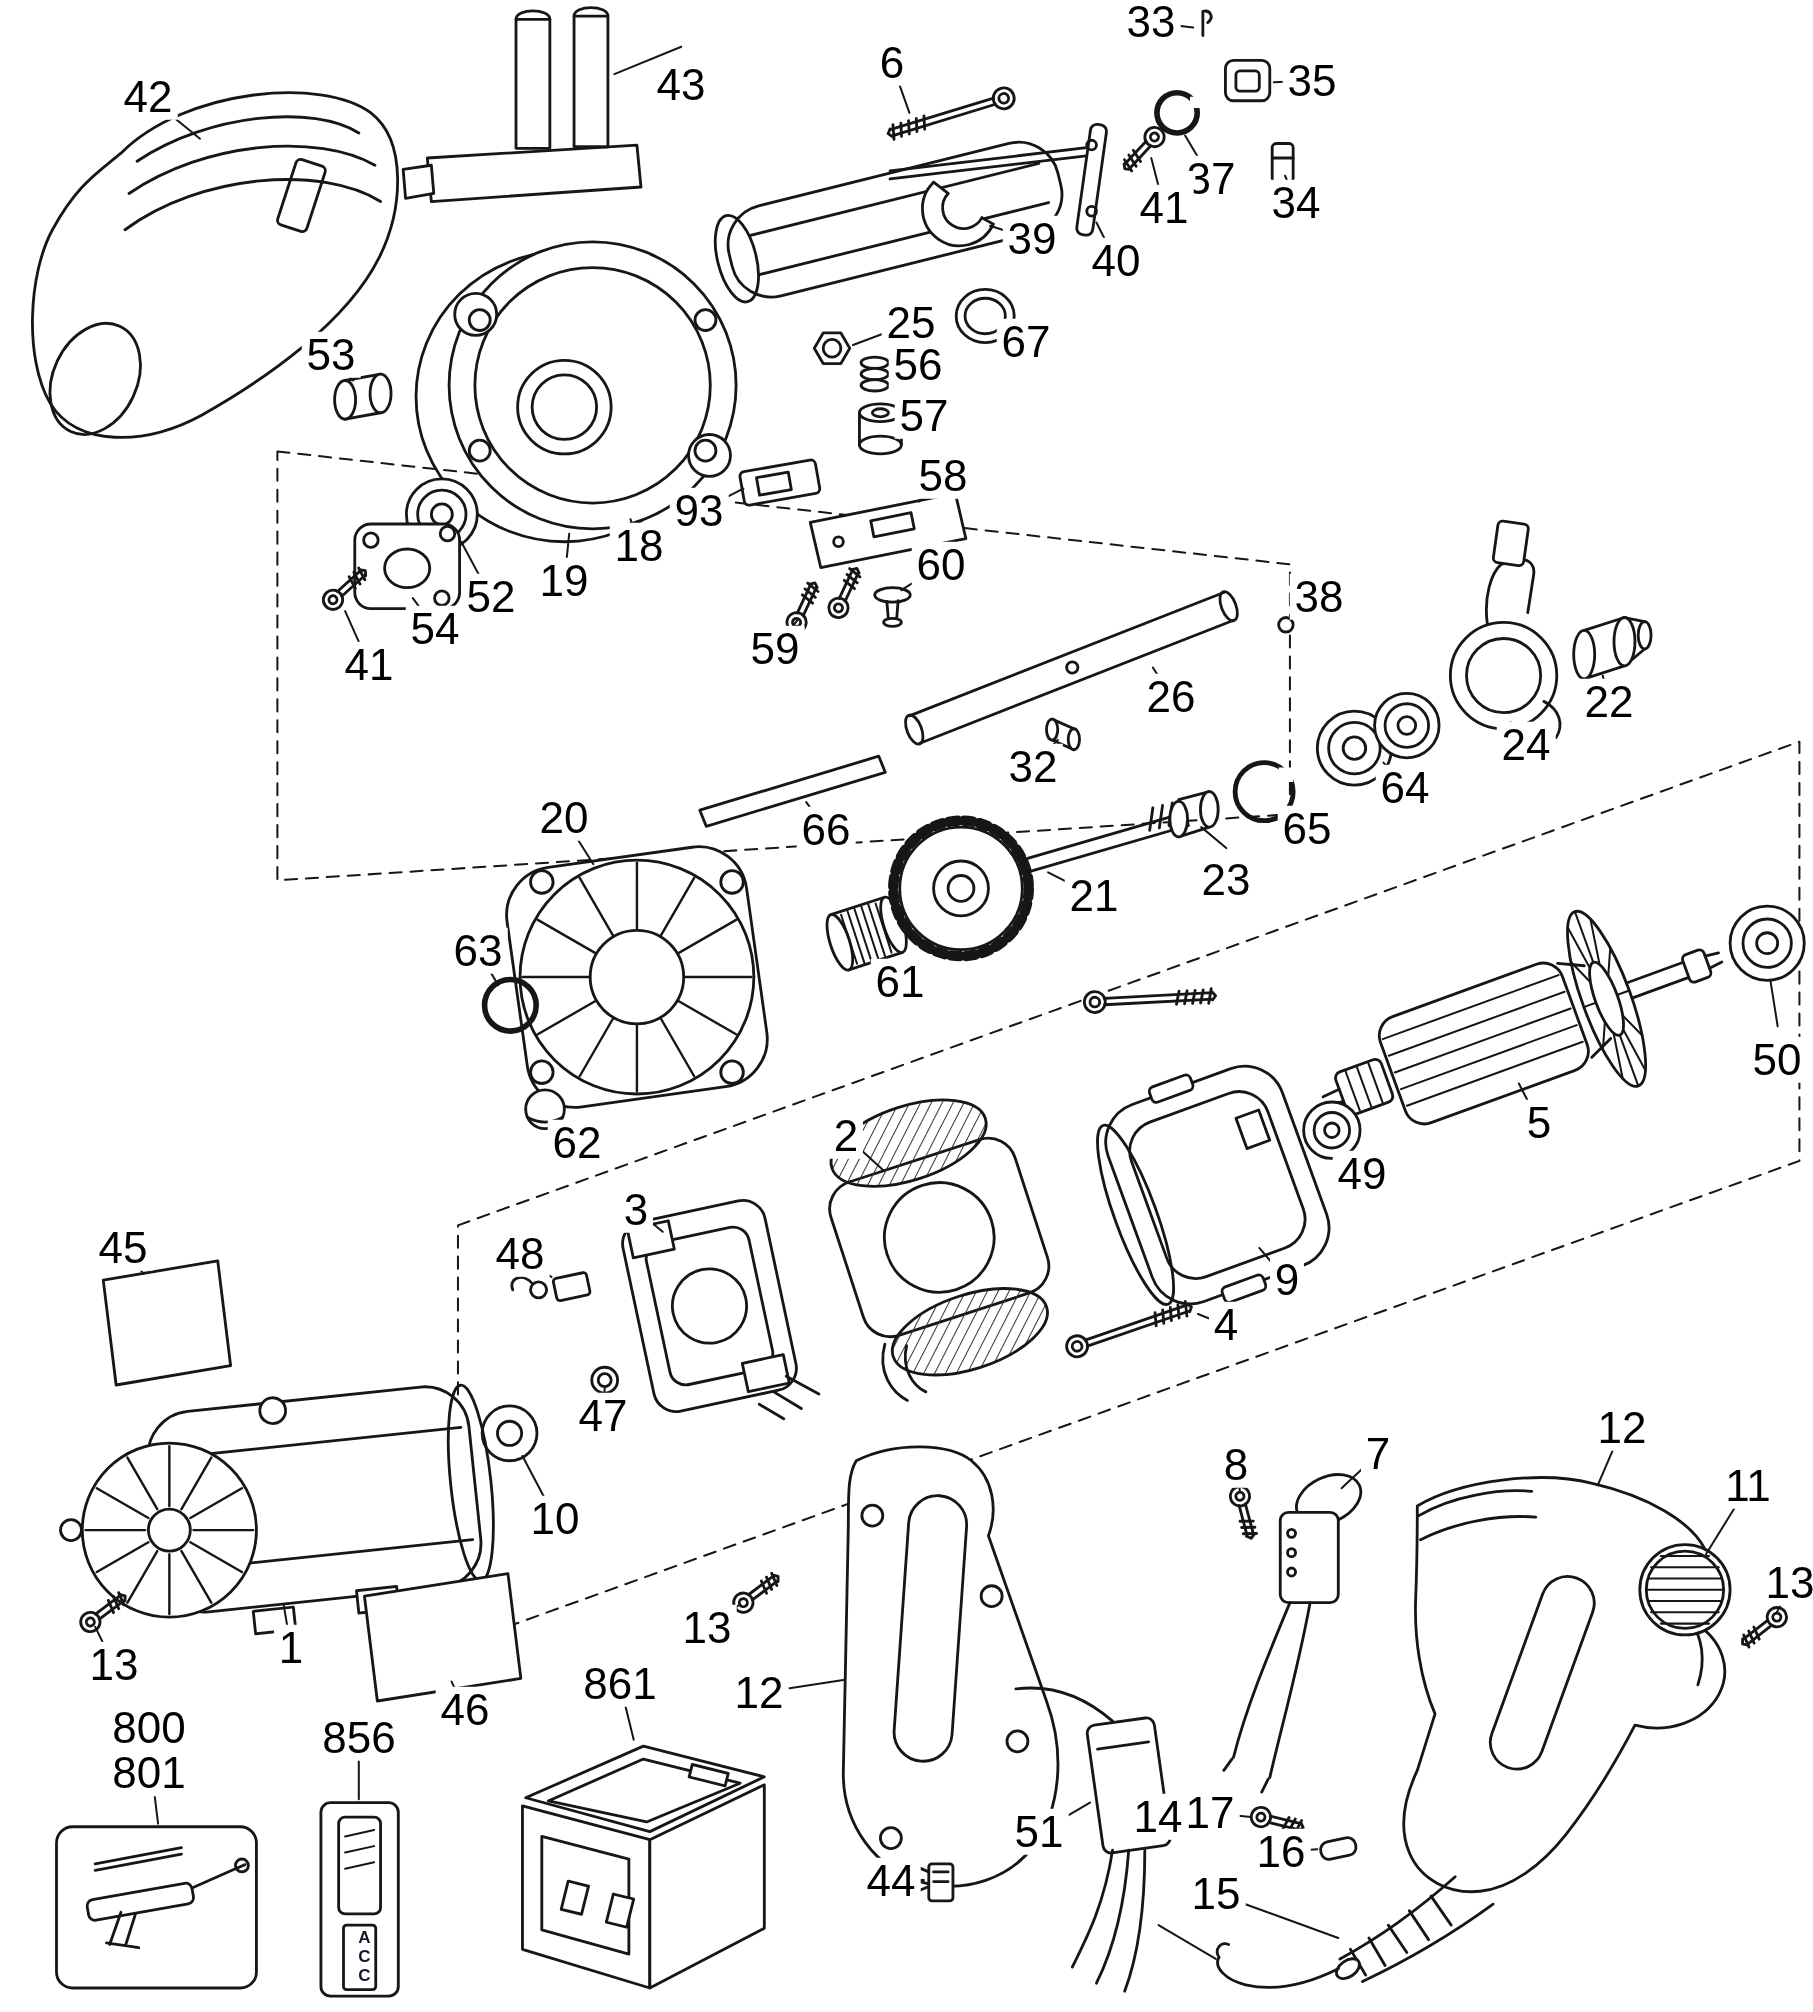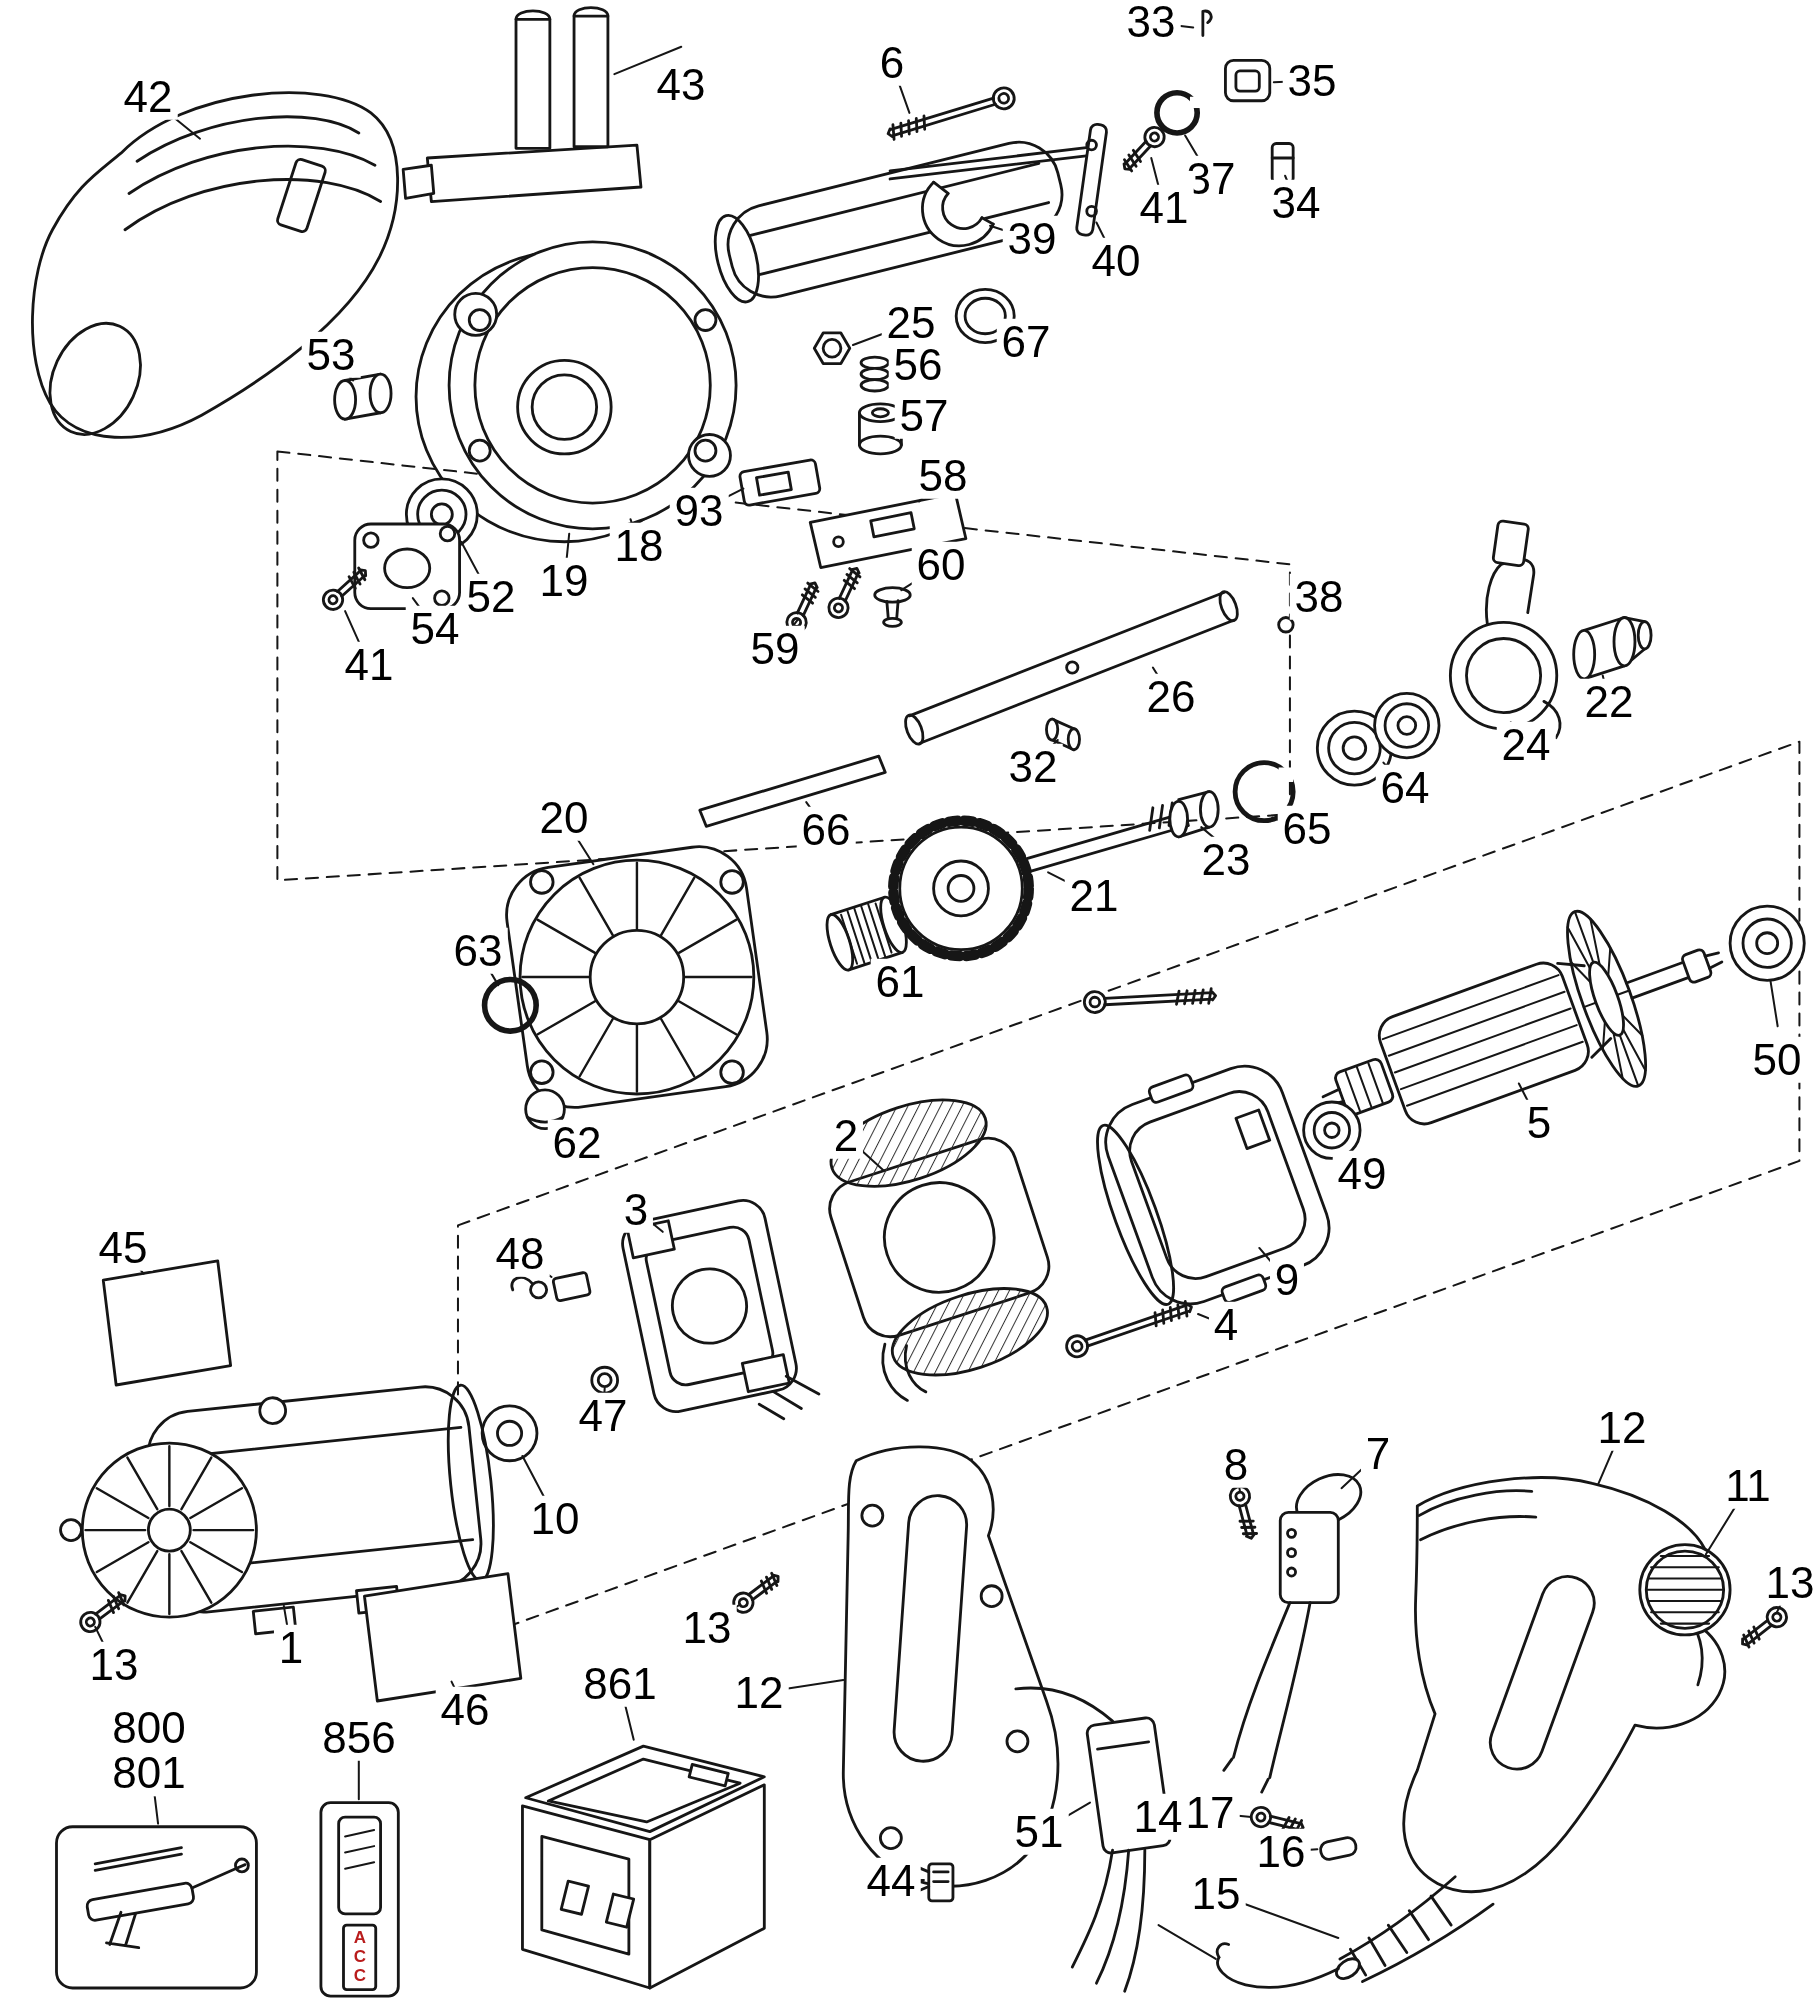--- a/index.html
+++ b/index.html
@@ -8,21 +8,21 @@
   .stage{position:relative;width:1814px;height:2013px;background:#fff;overflow:hidden}
   .stage > svg{position:absolute;left:0;top:0}
   .labels{position:absolute;left:0;top:0;width:100%;height:100%;pointer-events:none}
   .part-label{
     position:absolute;transform:translate(-50%,-50%);
     font-size:44px;line-height:1.02;color:#000;background:#fff;
     padding:0.8px 4.8px;white-space:pre-line;text-align:center;font-weight:400;
   }
   .acc-label{
     position:absolute;left:360px;top:1957px;transform:translate(-50%,-50%);
-    width:21px;font-size:17px;font-weight:bold;color:#b91c1c;text-align:center;
+    width:21px;font-size:17px;font-weight:bold;color:#0f172a;text-align:right;
     word-break:break-all;line-height:1.12;background:transparent;
   }
 </style>
 </head>
 <body>
 
 <div class="stage">
 
 <svg width="1814" height="2013" viewBox="0 0 2250 2497">
   <defs>
@@ -543,21 +543,21 @@
       <div class="part-label" style="left: 775px; top: 649px;">59</div>
       <div class="part-label" style="left: 1319px; top: 597px;">38</div>
       <div class="part-label" style="left: 1171px; top: 697px;">26</div>
       <div class="part-label" style="left: 1609px; top: 702px;">22</div>
       <div class="part-label" style="left: 1526px; top: 745px;">24</div>
       <div class="part-label" style="left: 1033px; top: 767px;">32</div>
       <div class="part-label" style="left: 1405px; top: 788px;">64</div>
       <div class="part-label" style="left: 826px; top: 830px;">66</div>
       <div class="part-label" style="left: 564px; top: 818px;">20</div>
       <div class="part-label" style="left: 1307px; top: 829px;">65</div>
-      <div class="part-label" style="left: 1226px; top: 860px;">23</div>
+      <div class="part-label" style="left: 1226px; top: 880px;">23</div>
       <div class="part-label" style="left: 1094px; top: 896px;">21</div>
       <div class="part-label" style="left: 900px; top: 982px;">61</div>
       <div class="part-label" style="left: 478px; top: 951px;">63</div>
       <div class="part-label" style="left: 1777px; top: 1026px; margin-top: 34px;">50</div>
       <div class="part-label" style="left: 1539px; top: 1123px;">5</div>
       <div class="part-label" style="left: 577px; top: 1143px;">62</div>
       <div class="part-label" style="left: 1362px; top: 1174px;">49</div>
       <div class="part-label" style="left: 846px; top: 1136px;">2</div>
       <div class="part-label" style="left: 1287px; top: 1280px;">9</div>
       <div class="part-label" style="left: 636px; top: 1210px;">3</div>

